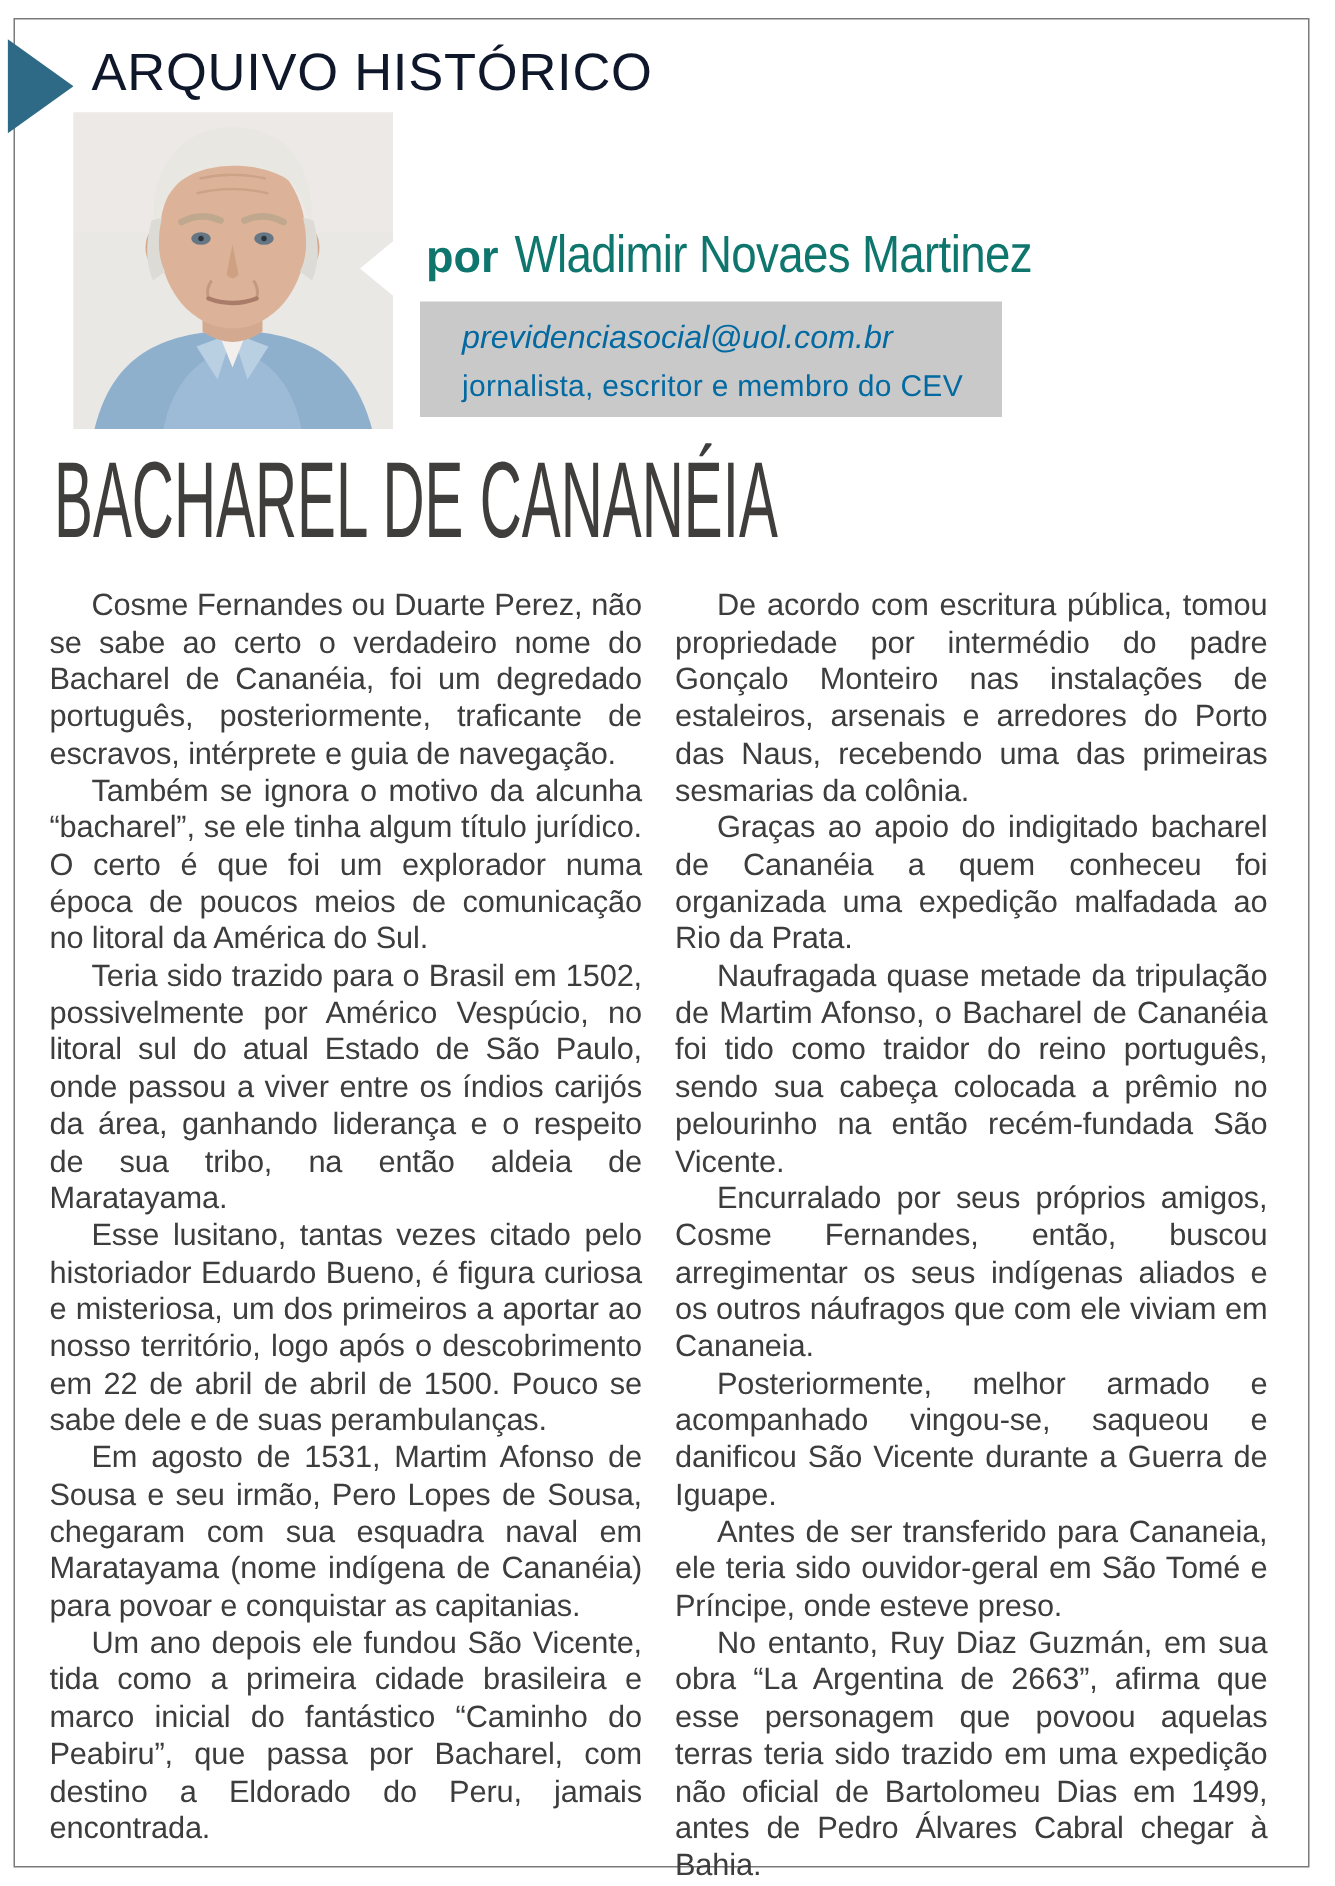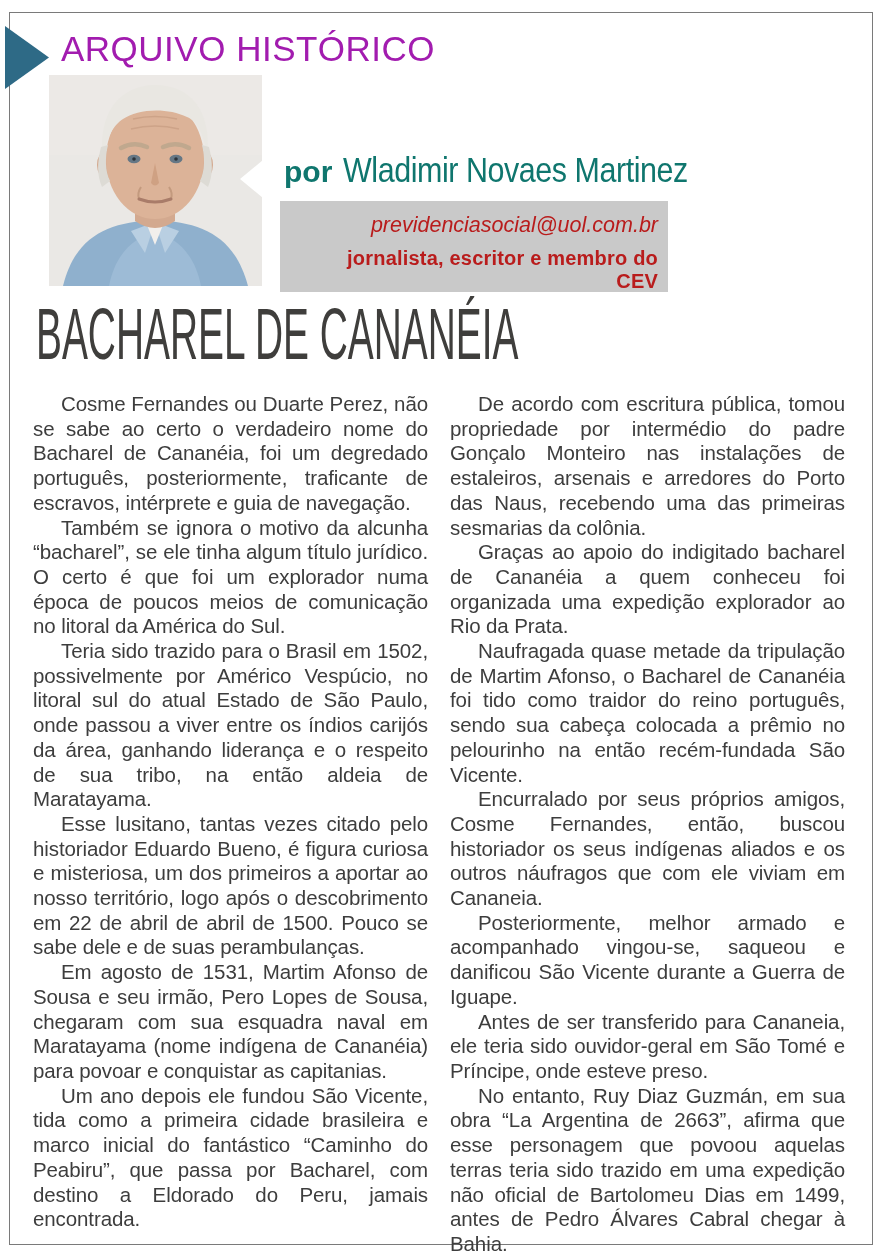--- a/index.html
+++ b/index.html
@@ -20,21 +20,21 @@
     position:absolute;left:5px;top:26px;
     width:44px;height:63px;
     background:#2e6a86;
     clip-path:polygon(0 0,100% 50%,0 100%);
   }
   .section-title{
     position:absolute;left:61px;top:29px;
     margin:0;
     font-size:35px;font-weight:400;
     letter-spacing:0.5px;
-    color:#a21caf;
+    color:#0f172a;
     white-space:nowrap;
   }
   .photo{
     position:absolute;left:49px;top:75px;
     width:213px;height:211px;
     background:#eae8e5;
   }
   .photo svg{display:block;width:100%;height:100%;}
   .photo-notch{
     position:absolute;right:-1px;top:85px;
@@ -49,32 +49,31 @@
     white-space:nowrap;color:#0f766e;
   }
   .byline .prefix{font-size:30px;font-weight:700;}
   .byline .author{
     display:inline-block;
     font-size:35px;font-weight:400;letter-spacing:-0.5px;
     transform:scaleX(0.87);transform-origin:left bottom;
   }
   .infobox{
     position:absolute;left:280px;top:201px;
-    width:388px;height:91px;
+    width:388px;height:77px;
     background:#c9c9c9;
     box-sizing:border-box;
     padding:12px 10px 0 28px;
-    color:#b91c1c;
-    text-align:right;
+    color:#0369a1;
   }
   .infobox .email{
     font-style:italic;font-size:21.5px;margin:0 0 9px 0;
   }
   .infobox .role{
-    font-weight:700;font-size:20px;margin:0;letter-spacing:0.2px;
+    font-weight:400;font-size:20px;margin:0;letter-spacing:0.2px;
   }
   .article-title{
     position:absolute;left:36px;top:293px;
     margin:0;
     font-size:72px;font-weight:400;
     color:#3f3e3c;
     white-space:nowrap;
     transform:scaleX(0.54);transform-origin:left top;
     letter-spacing:0px;
   }
@@ -164,22 +163,22 @@
     <div class="col">
         <p>Cosme Fernandes ou Duarte Perez, não se sabe ao certo o verdadeiro nome do Bacharel de Cananéia, foi um degredado português, posteriormente, traficante de escravos, intérprete e guia de navegação.</p>
         <p>Também se ignora o motivo da alcunha “bacharel”, se ele tinha algum título jurídico. O certo é que foi um explorador numa época de poucos meios de comunicação no litoral da América do Sul.</p>
         <p>Teria sido trazido para o Brasil em 1502, possivelmente por Américo Vespúcio, no litoral sul do atual Estado de São Paulo, onde passou a viver entre os índios carijós da área, ganhando liderança e o respeito de sua tribo, na então aldeia de Maratayama.</p>
         <p>Esse lusitano, tantas vezes citado pelo historiador Eduardo Bueno, é figura curiosa e misteriosa, um dos primeiros a aportar ao nosso território, logo após o descobrimento em 22 de abril de abril de 1500. Pouco se sabe dele e de suas perambulanças.</p>
         <p>Em agosto de 1531, Martim Afonso de Sousa e seu irmão, Pero Lopes de Sousa, chegaram com sua esquadra naval em Maratayama (nome indígena de Cananéia) para povoar e conquistar as capitanias.</p>
         <p>Um ano depois ele fundou São Vicente, tida como a primeira cidade brasileira e marco inicial do fantástico “Caminho do Peabiru”, que passa por Bacharel, com destino a Eldorado do Peru, jamais encontrada.</p>
       </div>
     <div class="col">
         <p>De acordo com escritura pública, tomou propriedade por intermédio do padre Gonçalo Monteiro nas instalações de estaleiros, arsenais e arredores do Porto das Naus, recebendo uma das primeiras sesmarias da colônia.</p>
-        <p>Graças ao apoio do indigitado bacharel de Cananéia a quem conheceu foi organizada uma expedição explorador ao Rio da Prata.</p>
+        <p>Graças ao apoio do indigitado bacharel de Cananéia a quem conheceu foi organizada uma expedição malfadada ao Rio da Prata.</p>
         <p>Naufragada quase metade da tripulação de Martim Afonso, o Bacharel de Cananéia foi tido como traidor do reino português, sendo sua cabeça colocada a prêmio no pelourinho na então recém-fundada São Vicente.</p>
-        <p>Encurralado por seus próprios amigos, Cosme Fernandes, então, buscou historiador os seus indígenas aliados e os outros náufragos que com ele viviam em Cananeia.</p>
+        <p>Encurralado por seus próprios amigos, Cosme Fernandes, então, buscou arregimentar os seus indígenas aliados e os outros náufragos que com ele viviam em Cananeia.</p>
         <p>Posteriormente, melhor armado e acompanhado vingou-se, saqueou e danificou São Vicente durante a Guerra de Iguape.</p>
         <p>Antes de ser transferido para Cananeia, ele teria sido ouvidor-geral em São Tomé e Príncipe, onde esteve preso.</p>
         <p>No entanto, Ruy Diaz Guzmán, em sua obra “La Argentina de 2663”, afirma que esse personagem que povoou aquelas terras teria sido trazido em uma expedição não oficial de Bartolomeu Dias em 1499, antes de Pedro Álvares Cabral chegar à Bahia.</p>
       </div>
   </div>
 
 </div>
 
 </body></html>

